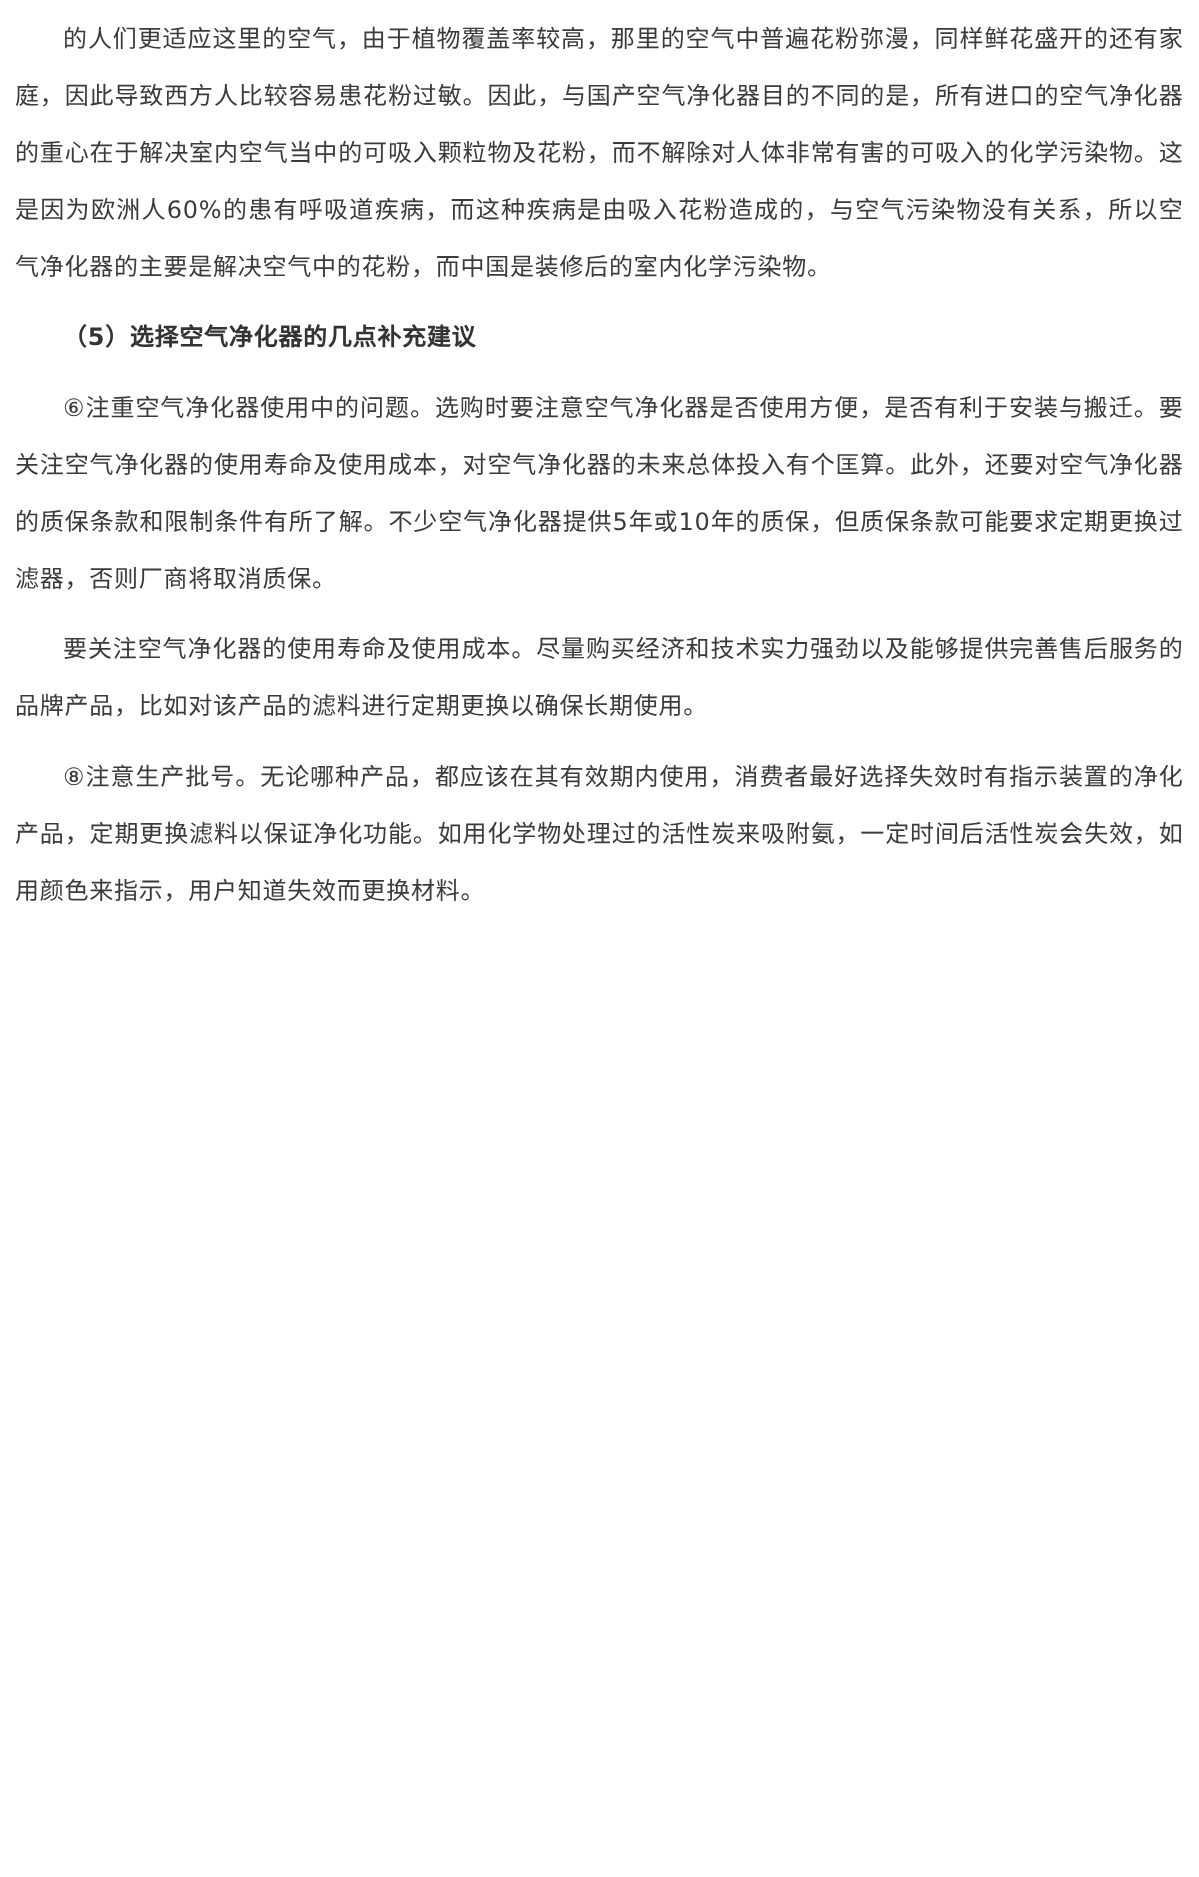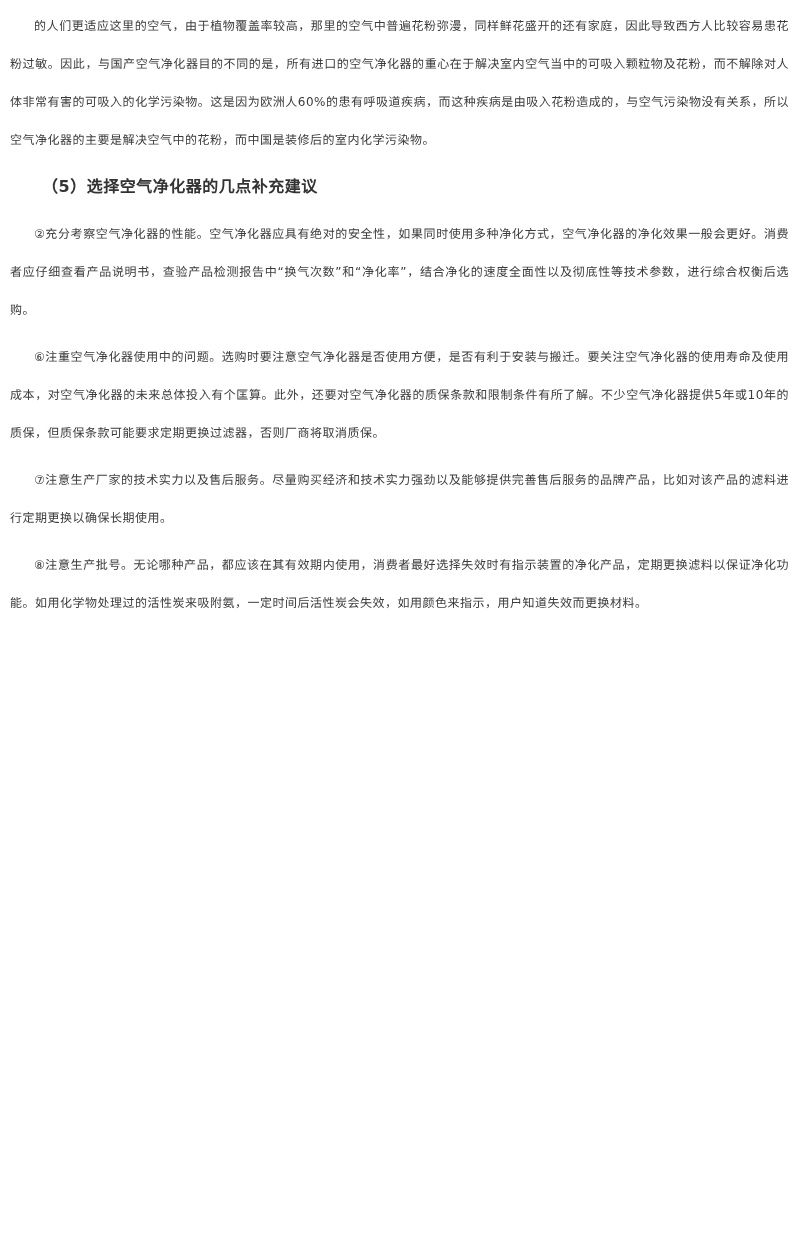--- a/index.html
+++ b/index.html
@@ -16,21 +16,21 @@
   .doc-page {
     box-sizing: border-box;
     width: 799px;
     min-height: 1251px;
     padding: 7px 10px 40px 10px;
     background: #ffffff;
     color: #3b3b3b;
   }
   .para {
     margin: 0 0 9px 0;
-    font-size: 12px;
+    font-size: 16px;
     line-height: 38px;
     text-align: justify;
     text-indent: 2em;
     font-weight: normal;
     letter-spacing: 0.5px;
     word-break: break-all;
   }
   .para:last-child {
     margin-bottom: 0;
   }
@@ -43,18 +43,17 @@
     letter-spacing: 0.5px;
     color: #333333;
   }
 </style>
 </head>
 <body>
 
 <main class="doc-page">
   <p class="para">的人们更适应这里的空气，由于植物覆盖率较高，那里的空气中普遍花粉弥漫，同样鲜花盛开的还有家庭，因此导致西方人比较容易患花粉过敏。因此，与国产空气净化器目的不同的是，所有进口的空气净化器的重心在于解决室内空气当中的可吸入颗粒物及花粉，而不解除对人体非常有害的可吸入的化学污染物。这是因为欧洲人60%的患有呼吸道疾病，而这种疾病是由吸入花粉造成的，与空气污染物没有关系，所以空气净化器的主要是解决空气中的花粉，而中国是装修后的室内化学污染物。</p>
   <h3 class="heading">（5）选择空气净化器的几点补充建议</h3>
-  <p class="para">②充分考察空气净化器的性能。空气净化器应具有绝对的安全性，如果同时使用多种净化方式，空气净化器的净化效果一般会更好。消费者应仔细查看产品说明书，查验产品检测报告中“换气次数”和“净化率”，结合净化的速度全面性以及彻底性等技术参数，进行综合权衡后选购。</p>
   <p class="para">⑥注重空气净化器使用中的问题。选购时要注意空气净化器是否使用方便，是否有利于安装与搬迁。要关注空气净化器的使用寿命及使用成本，对空气净化器的未来总体投入有个匡算。此外，还要对空气净化器的质保条款和限制条件有所了解。不少空气净化器提供5年或10年的质保，但质保条款可能要求定期更换过滤器，否则厂商将取消质保。</p>
-  <p class="para">⑦注意生产厂家的技术实力以及售后服务。尽量购买经济和技术实力强劲以及能够提供完善售后服务的品牌产品，比如对该产品的滤料进行定期更换以确保长期使用。</p>
+  <p class="para">要关注空气净化器的使用寿命及使用成本。尽量购买经济和技术实力强劲以及能够提供完善售后服务的品牌产品，比如对该产品的滤料进行定期更换以确保长期使用。</p>
   <p class="para">⑧注意生产批号。无论哪种产品，都应该在其有效期内使用，消费者最好选择失效时有指示装置的净化产品，定期更换滤料以保证净化功能。如用化学物处理过的活性炭来吸附氨，一定时间后活性炭会失效，如用颜色来指示，用户知道失效而更换材料。</p>
 
 </main>
 
 </body></html>

